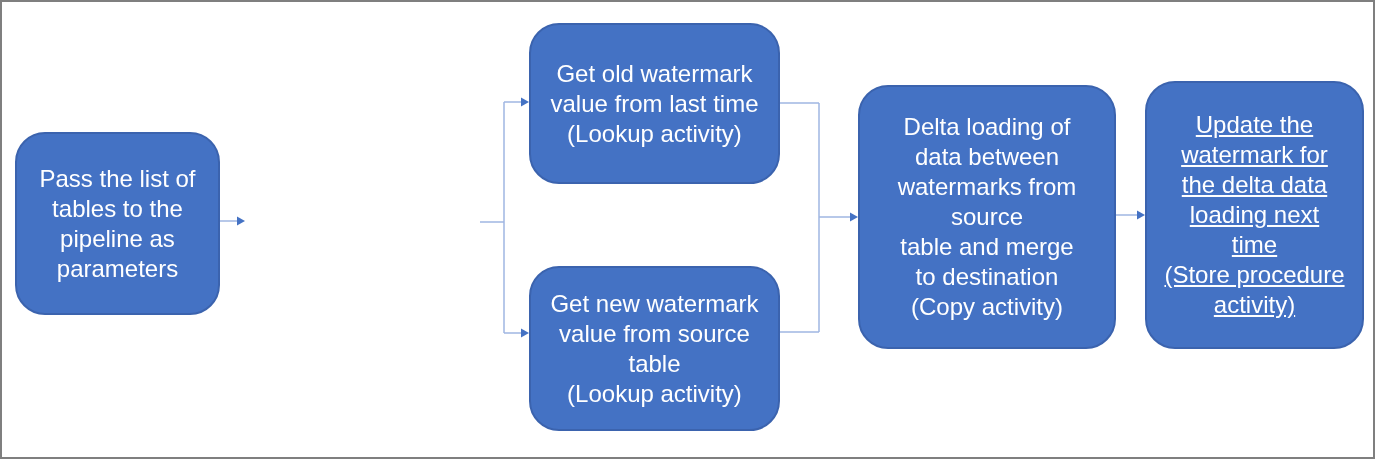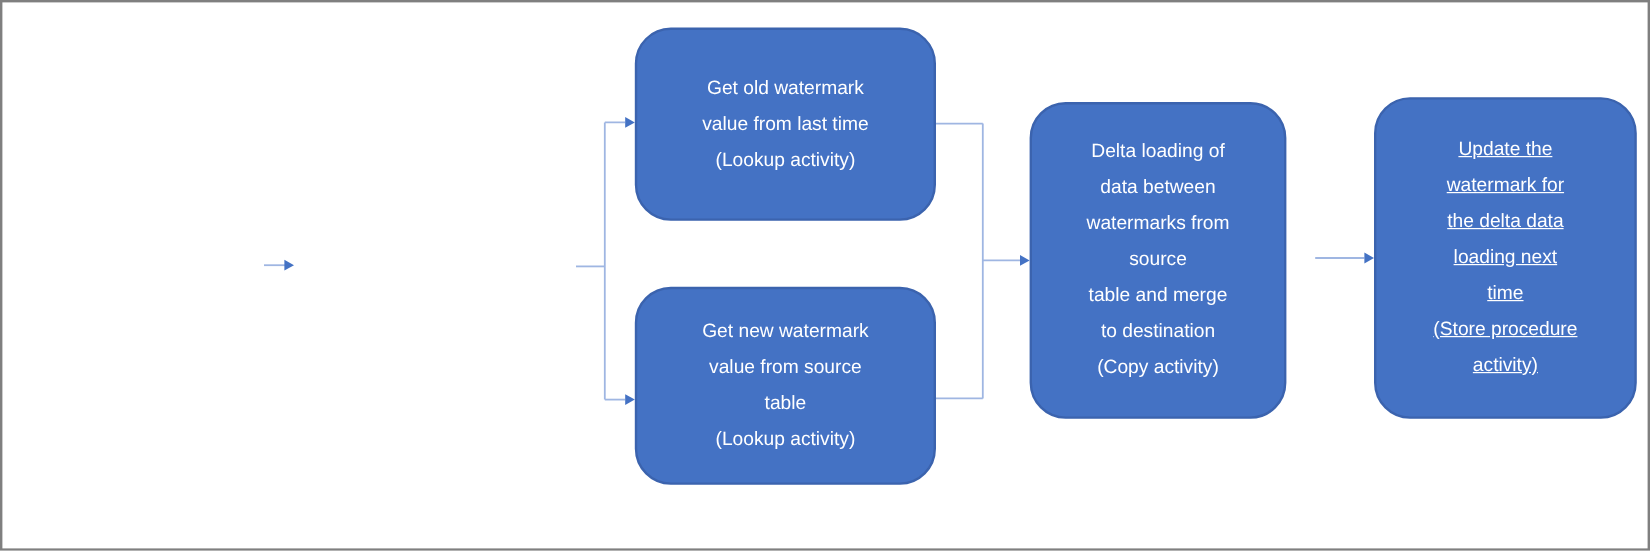--- a/index.html
+++ b/index.html
@@ -25,30 +25,30 @@
   .node {
     position: absolute;
     background: var(--node-fill);
     border: 2px solid var(--node-border);
     border-radius: 30px;
     color: var(--node-text);
     display: flex;
     align-items: center;
     justify-content: center;
     text-align: center;
-    font-size: 16px;
+    font-size: 24px;
     line-height: 30px;
     white-space: pre-line;
     padding: 4px 6px;
   }
   #node-pass-tables      { left: 13px;   top: 130px; width: 205px; height: 183px; }
   #node-foreach-table    { left: 243px;  top: 122px; width: 235px; height: 196px; }
   #node-get-old-watermark{ left: 527px;  top: 21px;  width: 251px; height: 161px; }
-  #node-get-new-watermark{ left: 527px;  top: 237px; width: 251px; height: 165px; }
-  #node-delta-loading    { left: 856px;  top: 83px;  width: 214px; height: 264px; }
+  #node-get-new-watermark{ left: 527px;  top: 264px; width: 251px; height: 165px; }
+  #node-delta-loading    { left: 856px;  top: 83px;  width: 258px; height: 264px; }
   #node-update-watermark { left: 1143px; top: 79px;  width: 219px; height: 268px; text-decoration: underline; }
   svg.connectors {
     position: absolute;
     left: 0; top: 0;
     width: 1375px; height: 459px;
     pointer-events: none;
   }
   svg.connectors path {
     stroke: var(--connector);
     stroke-width: 1.5;
@@ -79,20 +79,26 @@
     <path d="M778 101 L817 101"></path>
     <path d="M817 101 L817 330"></path>
     <path d="M778 330 L817 330"></path>
     <path d="M817 215 L848 215"></path>
     <polygon points="856,215 848,210.5 848,219.5"></polygon>
 
     <path d="M1094 213 L1135 213"></path>
     <polygon points="1143,213 1135,208.5 1135,217.5"></polygon>
   </svg>
 
+  <div class="node" id="node-pass-tables">
+    <span>Pass the list of
+tables to the
+pipeline as
+parameters</span>
+  </div>
 
 
   <div class="node" id="node-get-old-watermark">
     <span>Get old watermark
 value from last time
 (Lookup activity)</span>
   </div>
 
   <div class="node" id="node-get-new-watermark">
     <span>Get new watermark

